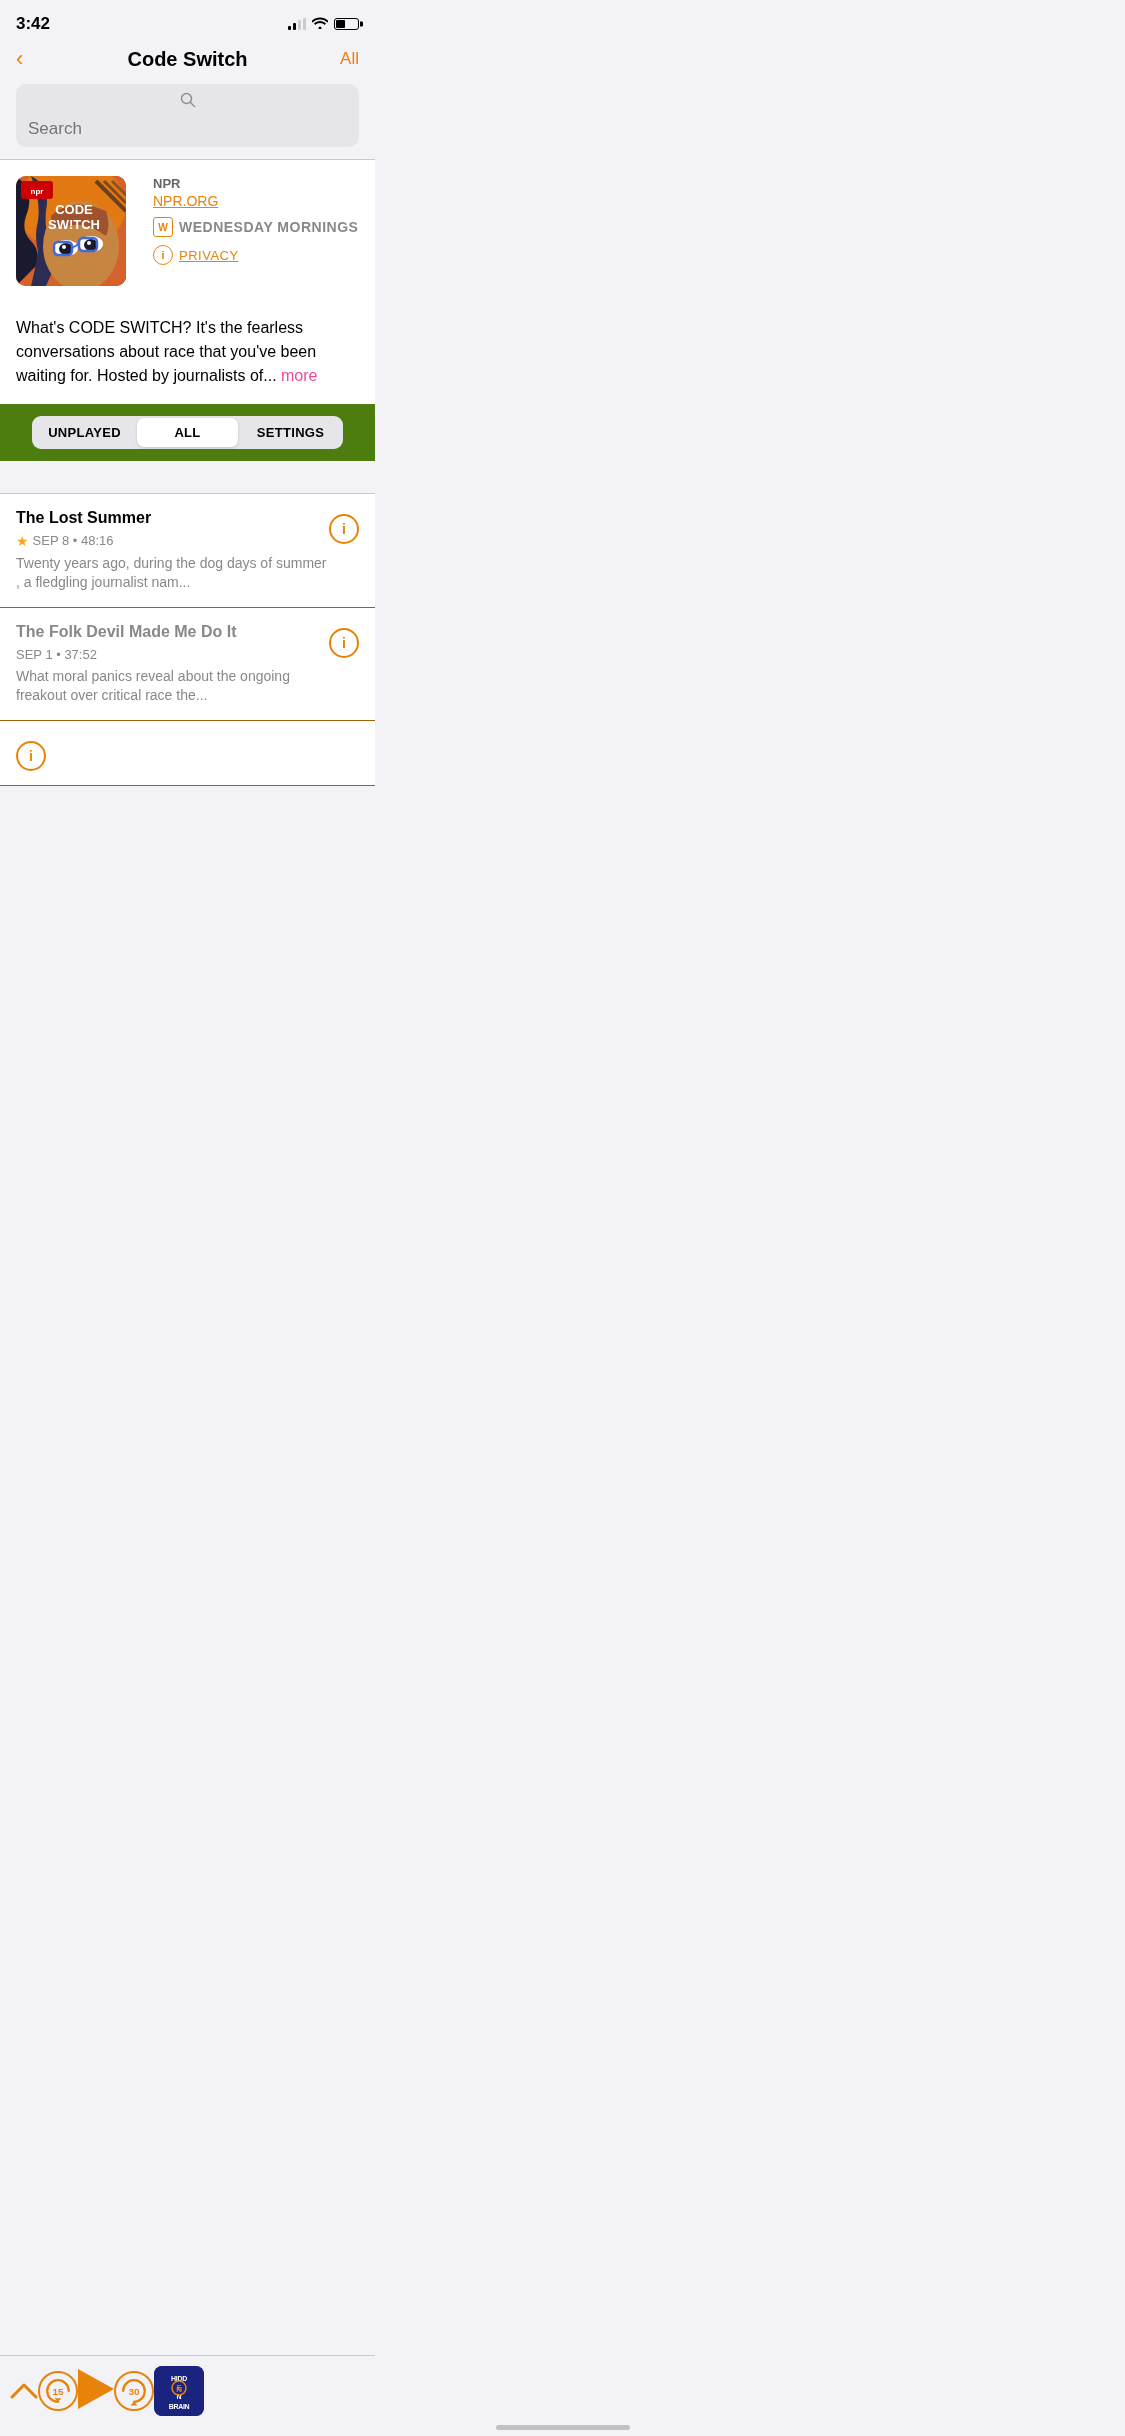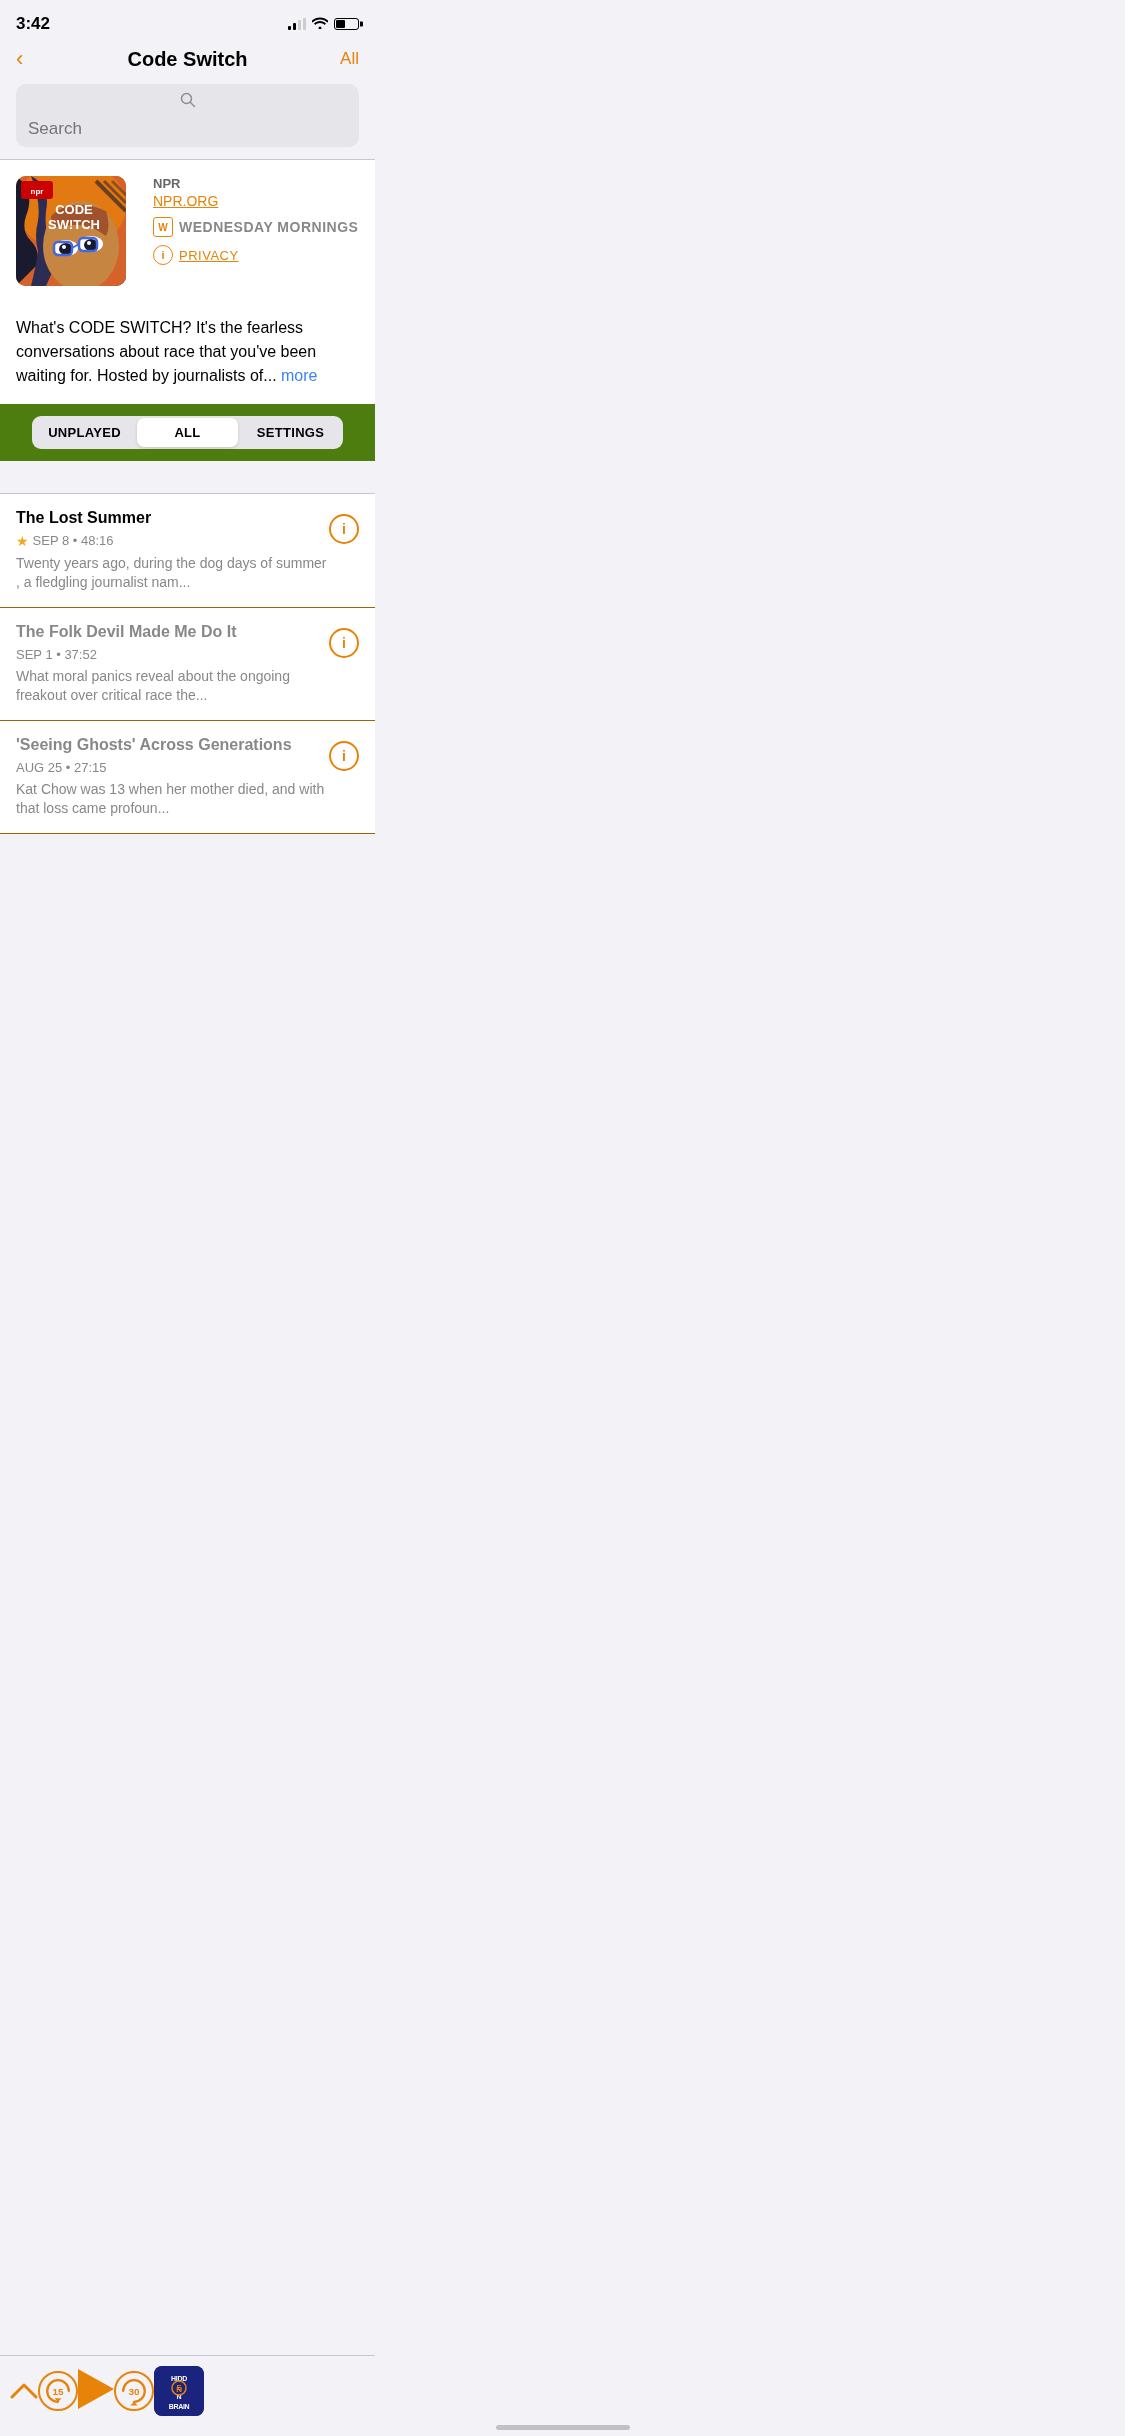--- a/index.html
+++ b/index.html
@@ -236,21 +236,21 @@
 
     
     .podcast-desc {
       font-size: 16px;
       color: #000;
       line-height: 1.5;
       padding: 0 16px 16px;
       background: #fff;
     }
     .desc-more {
-      color: #3b82f6;
+      color: #ec4899;
       cursor: pointer;
     }
 
     
     .segment-tabs {
       display: flex;
       margin: 0 16px 0;
       background: #e5e5ea;
       border-radius: 9px;
       padding: 2px;
@@ -549,27 +549,20 @@
       <div class="episode-title played">The Folk Devil Made Me Do It</div>
       <div class="episode-meta">
         <span class="episode-date">SEP 1 • 37:52</span>
       </div>
       <div class="episode-desc">What moral panics reveal about the ongoing freakout over critical race the...</div>
     </div>
     <div class="info-btn">i</div>
   </div>
 
   <div class="episode-item">
-    <div class="episode-content">
-      <div class="episode-title played">'Seeing Ghosts' Across Generations</div>
-      <div class="episode-meta">
-        <span class="episode-date">AUG 25 • 27:15</span>
-      </div>
-      <div class="episode-desc">Kat Chow was 13 when her mother died, and with that loss came profoun...</div>
-    </div>
     <div class="info-btn">i</div>
   </div>
 
   <div style="height: 100px;"></div>
 </div>
 
 <div class="player-bar">
   <div class="player-btn">
     <svg width="28" height="20" viewBox="0 0 28 20">
       <polyline points="2,16 14,4 26,16" fill="none" stroke="#e8830a" stroke-width="3" stroke-linecap="round" stroke-linejoin="round"></polyline>

